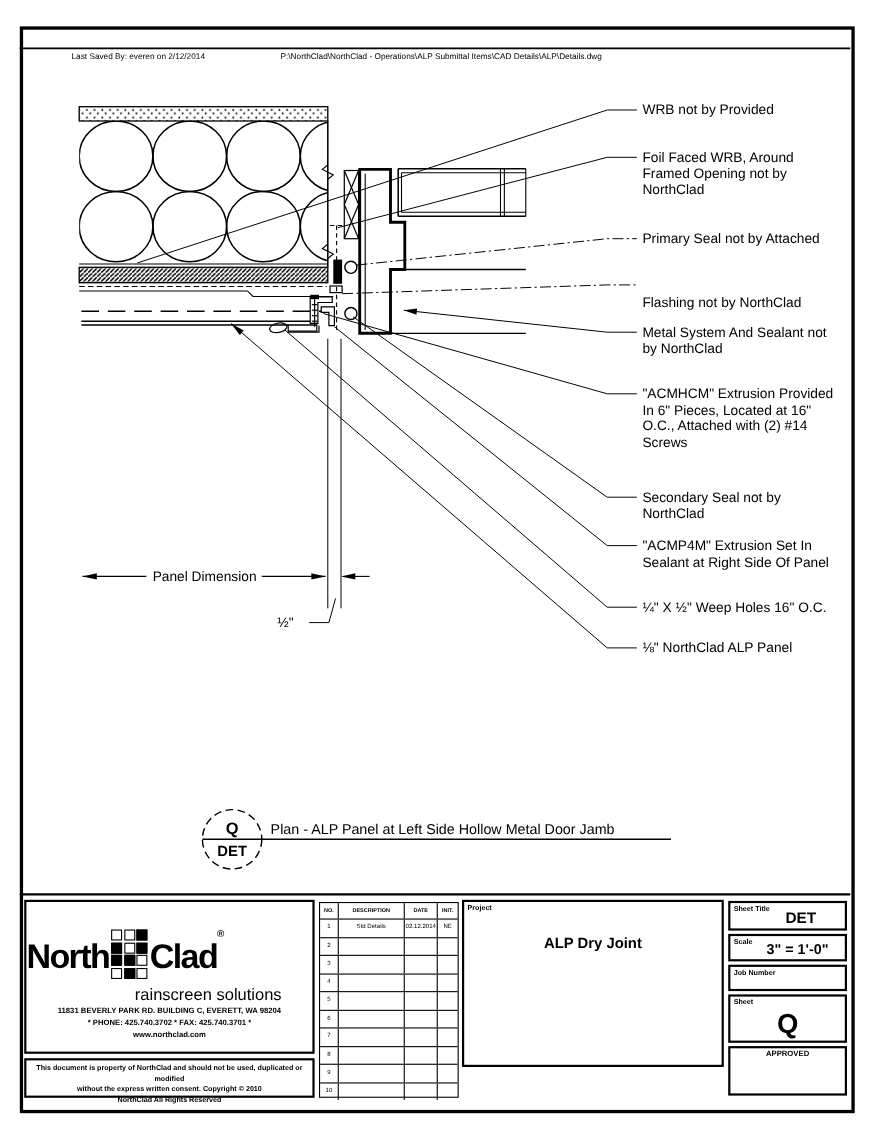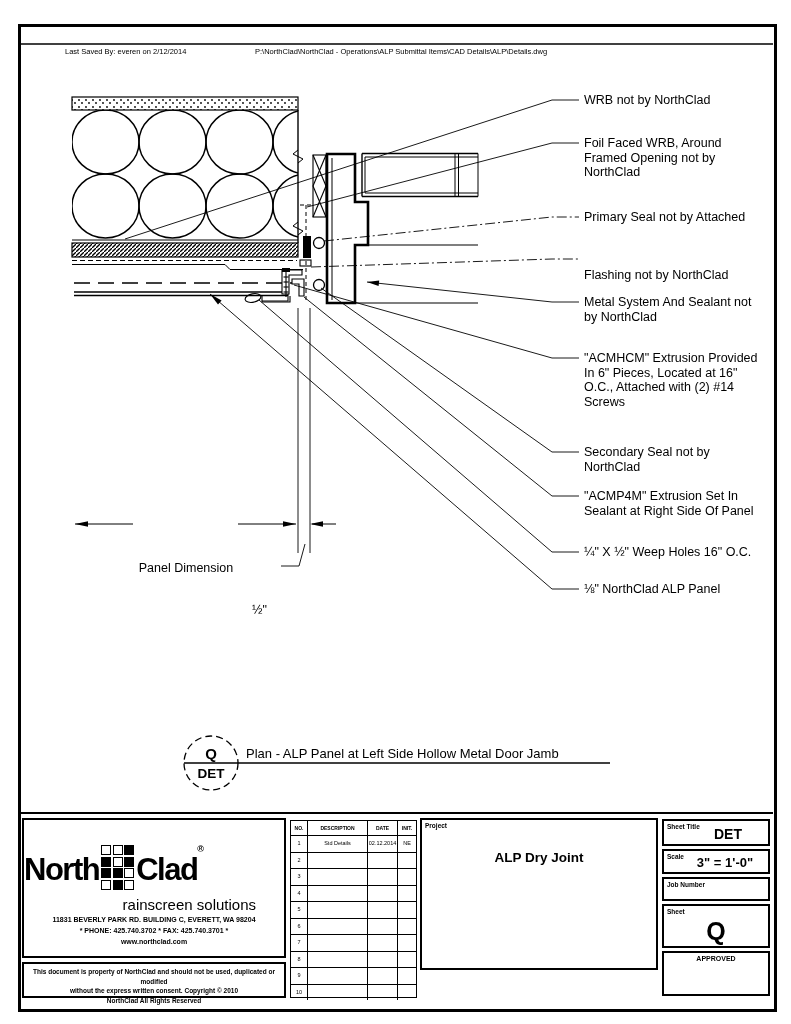--- a/index.html
+++ b/index.html
@@ -4,21 +4,21 @@
 <style>
   html,body{margin:0;padding:0;background:#fff;}
   body{width:791px;height:1024px;position:relative;overflow:hidden;
        font-family:"Liberation Sans",sans-serif;color:#000;}
   .abs{position:absolute;}
   .page-border{left:18px;top:24px;width:753px;height:982px;border:3px solid #000;}
   .savedbar{left:21px;top:47px;width:740px;height:14px;font-size:7.5px;font-weight:normal;margin-left:44px;}
   .savedbar span{margin-right:0;}
   .saved-path{position:absolute;left:190px;top:0;}
   .callout{left:584px;width:205px;font-size:12.5px;line-height:14.7px;white-space:pre-line;}
-  .dimtext{font-size:12.5px;margin-top:44px;}
+  .dimtext{font-size:12.5px;}
   .bubble-q{left:196px;top:745px;width:30px;text-align:center;font-size:15px;font-weight:bold;}
   .bubble-det{left:190px;top:766px;width:42px;text-align:center;font-size:13.5px;font-weight:bold;}
   .det-title{left:246px;top:746px;font-size:13px;}
   .tb-box{border:2px solid #000;background:#fff;box-sizing:border-box;}
   .tb-label{position:absolute;left:3px;top:2px;font-size:6.5px;font-weight:bold;}
   .tb-value{position:absolute;left:0;width:100%;text-align:center;font-weight:bold;}
   
   .logo-row{position:absolute;left:0;top:28px;width:100%;text-align:left;white-space:nowrap;}
   .logo-txt{font-size:31px;font-weight:bold;letter-spacing:-1.5px;vertical-align:middle;}
   .logo-grid{display:inline-grid;grid-template-columns:repeat(3,10px);grid-auto-rows:10px;
@@ -170,21 +170,21 @@
     <polygon points="310,524 323,521.2 323,526.8" fill="#000" stroke="none"></polygon>
     <path d="M281,566 H299 L305,544" stroke-width="0.9"></path>
   </g>
 
   <g stroke="#000" fill="none">
     <circle cx="211" cy="763" r="27" stroke-width="1.3" stroke-dasharray="7,4"></circle>
     <line x1="184" y1="763" x2="610" y2="763" stroke-width="1.3"></line>
   </g>
 </svg>
 
-<div class="abs callout" style="top:93px">WRB not by NorthClad</div>
+<div class="abs callout" style="top:93px">WRB not by Provided</div>
 <div class="abs callout" style="top:136px">Foil Faced WRB, Around
 Framed Opening not by
 NorthClad</div>
 <div class="abs callout" style="top:210px">Primary Seal not by Attached</div>
 <div class="abs callout" style="top:268px">Flashing not by NorthClad</div>
 <div class="abs callout" style="top:295px">Metal System And Sealant not
 by NorthClad</div>
 <div class="abs callout" style="top:351px">"ACMHCM" Extrusion Provided
 In 6" Pieces, Located at 16"
 O.C., Attached with (2) #14

